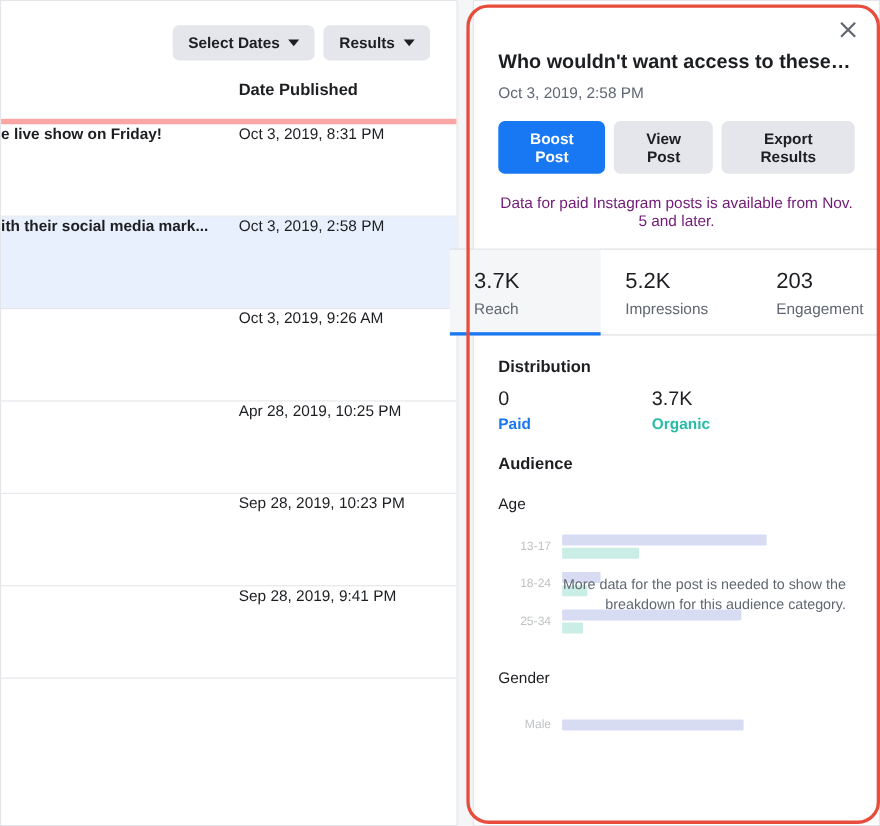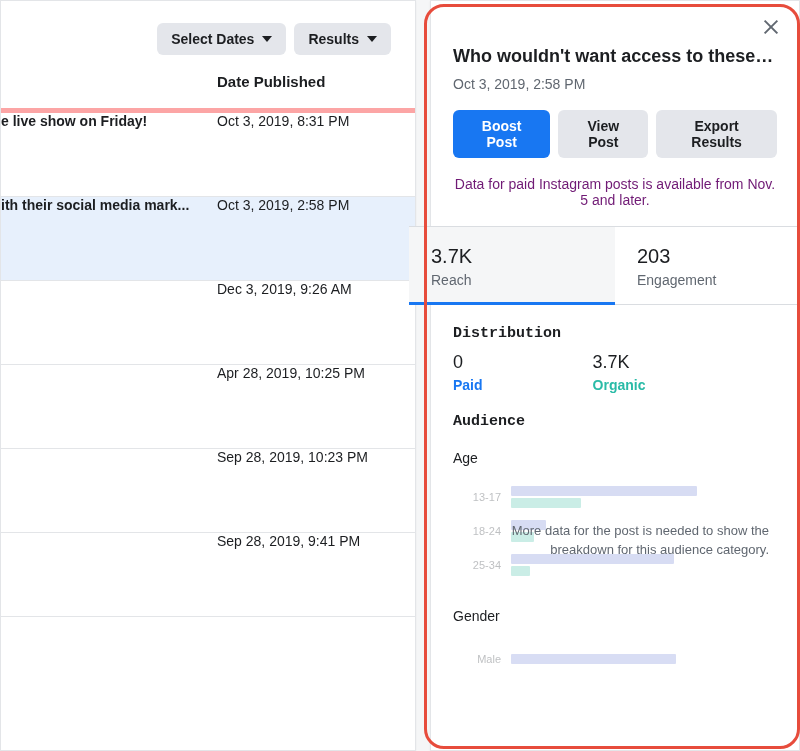--- a/index.html
+++ b/index.html
@@ -180,21 +180,20 @@
     height: 3px;
     background: #1877f2;
   }
   .metric-value { font-size: 20px; font-weight: 400; }
   .metric-label { font-size: 14px; color: #606770; margin-top: 4px; }
 
   .section-head {
     font-weight: 700;
     font-size: 15px;
     margin-top: 20px;
-    font-family: Liberation Mono, monospace;
   }
   .dist-pair { display: flex; gap: 110px; margin-top: 10px; }
   .dist-val { font-size: 18px; font-weight: 400; }
   .dist-lbl { font-size: 14px; font-weight: 700; margin-top: 4px; }
   .paid { color: #1877f2; }
   .organic { color: #2abba7; }
 
   .sub-head { font-size: 14px; color: #1c1e21; margin-top: 20px; }
 
   
@@ -241,21 +240,21 @@
         <div class="row">
           <div class="row-title">e live show on Friday!</div>
           <div class="row-date">Oct 3, 2019, 8:31 PM</div>
         </div>
         <div class="row selected">
           <div class="row-title">ith their social media mark...</div>
           <div class="row-date">Oct 3, 2019, 2:58 PM</div>
         </div>
         <div class="row">
           <div class="row-title"></div>
-          <div class="row-date">Dec 3, 2019, 9:26 AM</div>
+          <div class="row-date">Oct 3, 2019, 9:26 AM</div>
         </div>
         <div class="row">
           <div class="row-title"></div>
           <div class="row-date">Apr 28, 2019, 10:25 PM</div>
         </div>
         <div class="row">
           <div class="row-title"></div>
           <div class="row-date">Sep 28, 2019, 10:23 PM</div>
         </div>
         <div class="row">
@@ -280,20 +279,24 @@
         <button class="btn-secondary">Export Results</button>
       </div>
 
       <div class="note">Data for paid Instagram posts is available from Nov. 5 and later.</div>
     </div>
 
     <div class="metrics" id="metrics-container">
         <div class="metric active">
           <div class="metric-value">3.7K</div>
           <div class="metric-label">Reach</div>
+        </div>
+        <div class="metric">
+          <div class="metric-value">5.2K</div>
+          <div class="metric-label">Impressions</div>
         </div>
         <div class="metric">
           <div class="metric-value">203</div>
           <div class="metric-label">Engagement</div>
         </div>
       </div>
 
     <div class="r-content">
       <div class="section-head">Distribution</div>
       <div class="dist-pair">

